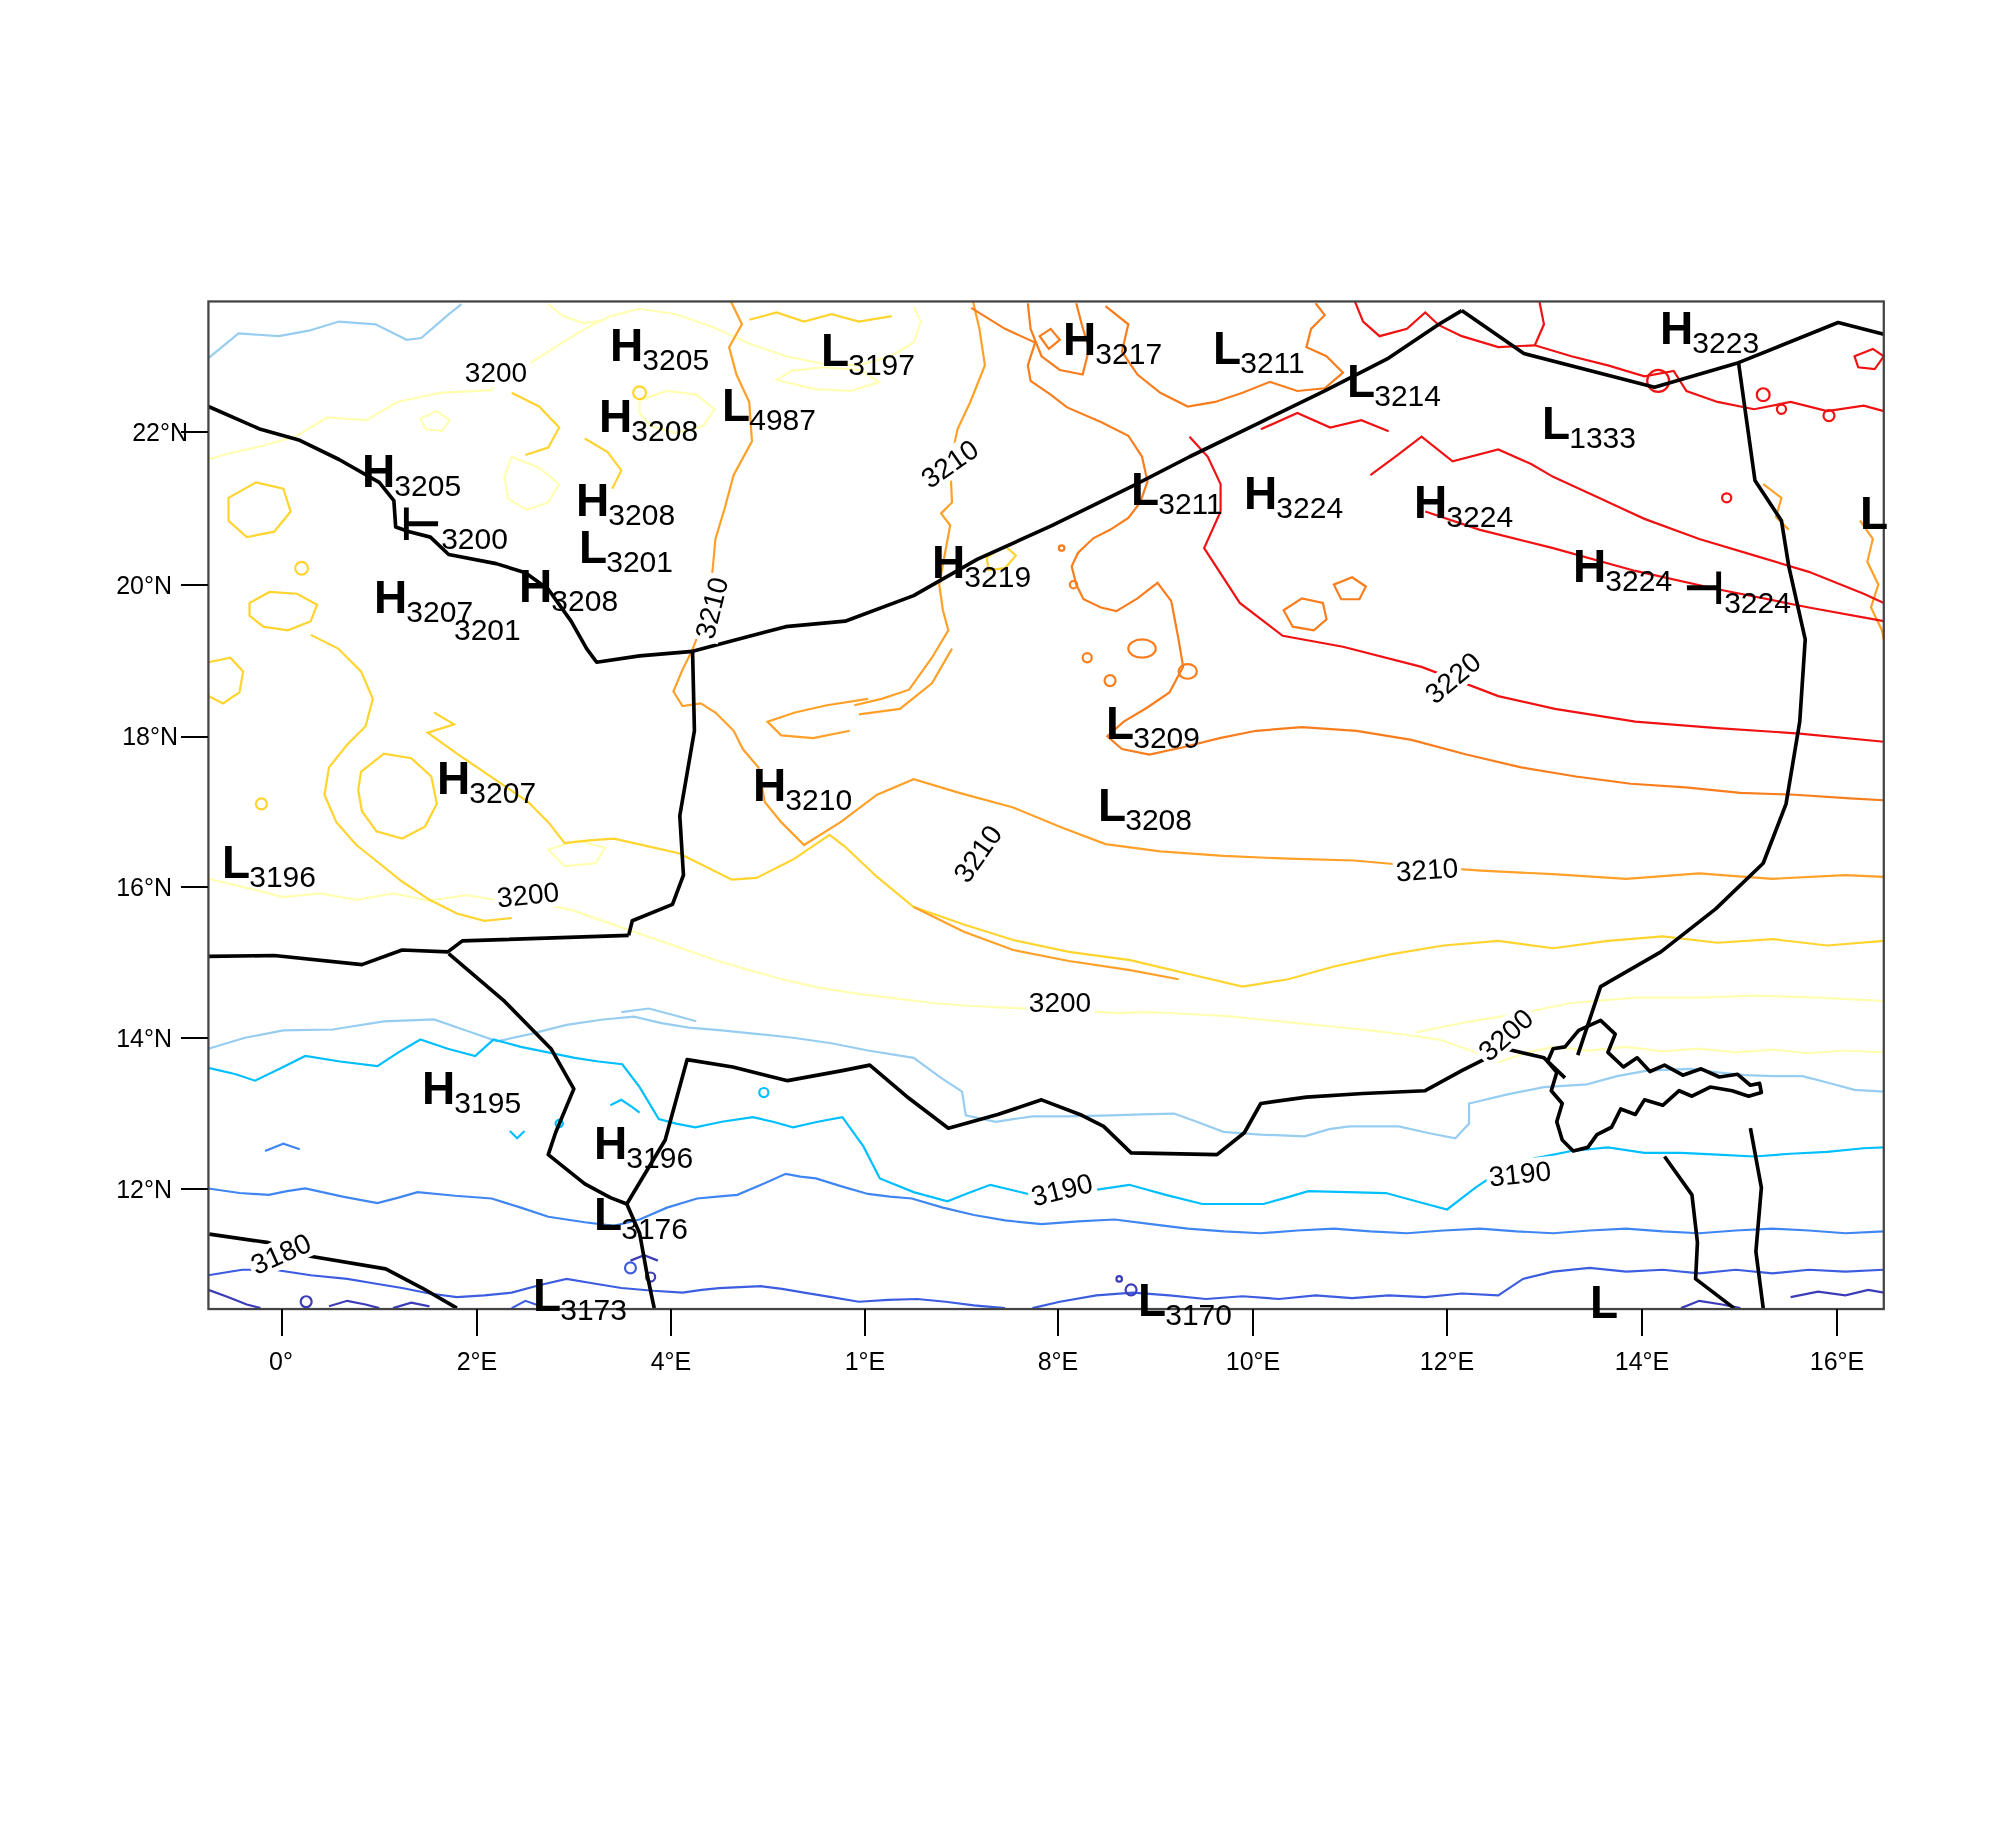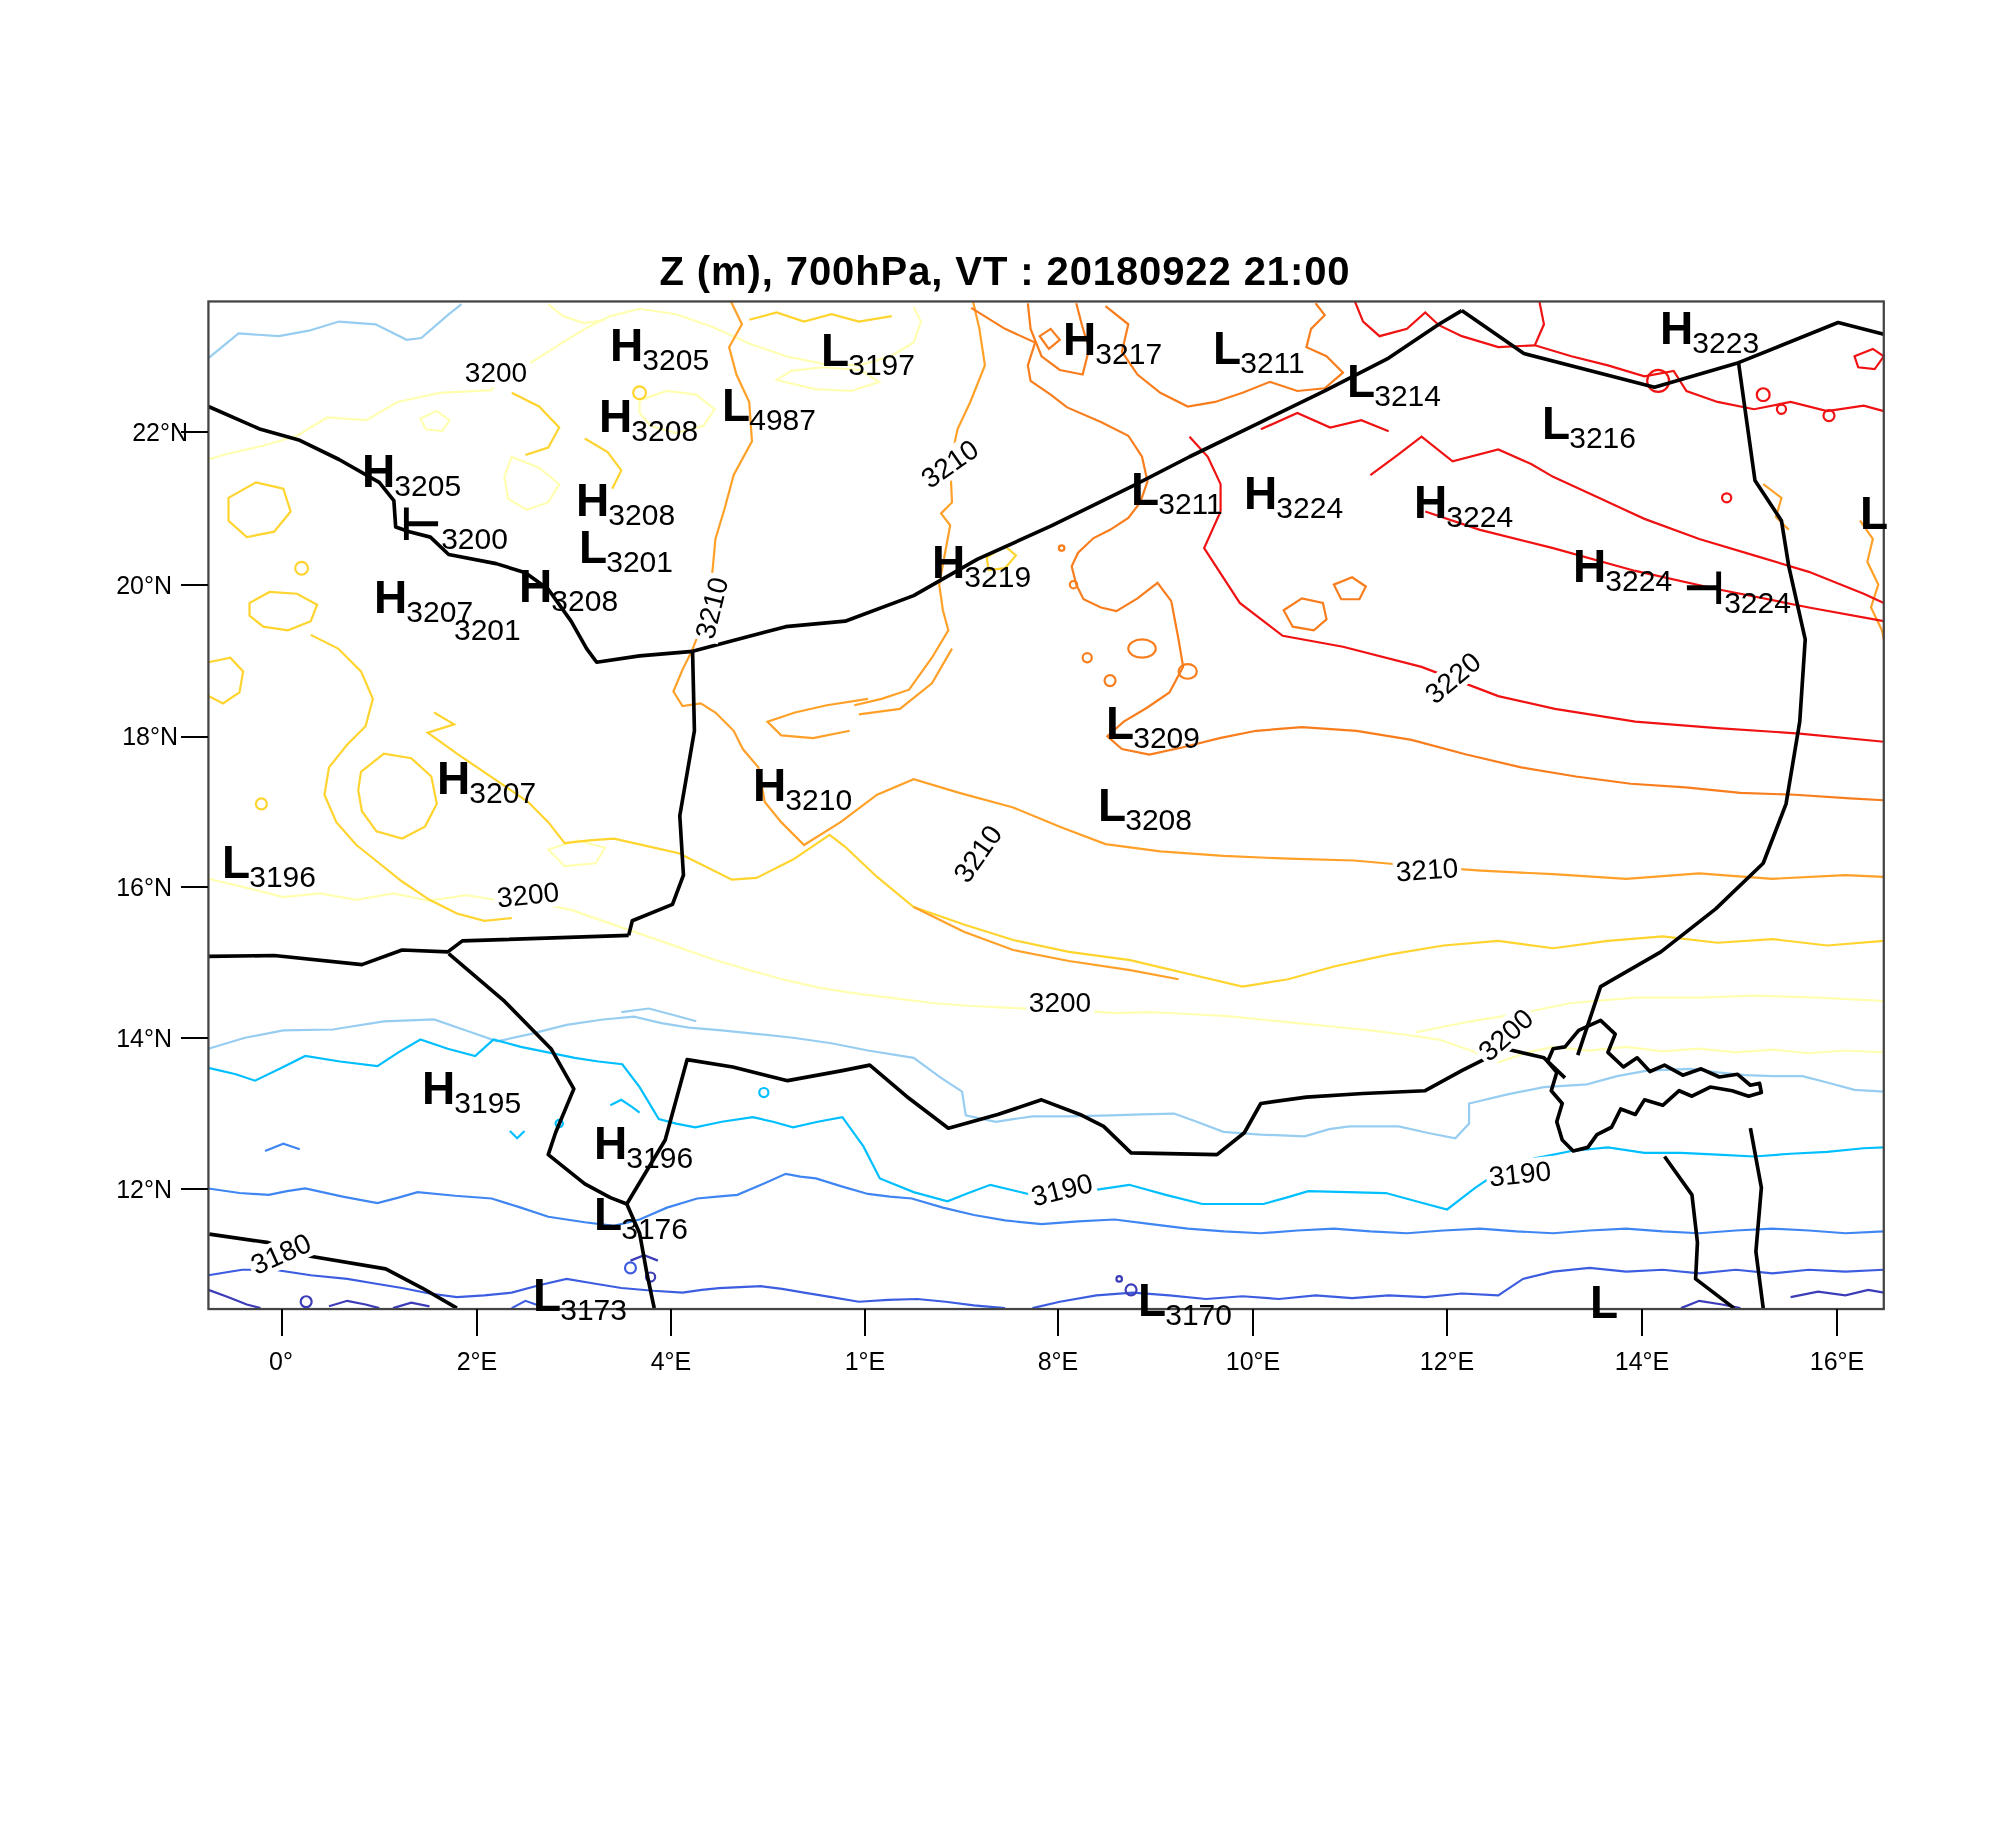--- a/index.html
+++ b/index.html
@@ -15,21 +15,20 @@
   .ytick-label{position:absolute;font-size:25px;transform:translate(-100%,-50%);z-index:4;}
   .tickmark{position:absolute;background:#000;z-index:3;}
   .xtickmark{width:1.8px;height:27.4px;}
   .ytickmark{height:1.8px;width:27.4px;}
 </style>
 </head>
 <body>
 
 <div id="page">
 
-  <div id="plot-title">Z (m), 700hPa, VT : 20180922  21:00</div>
 
   <svg id="map-svg" width="2010" height="1827" viewBox="0 0 2200 2000">
 
     <g fill="none" stroke="var(--lightsky)" stroke-width="2.4">
       <path d="M228,392 L261,365 L305,368 L338,362 L371,352 L411,355 L445,372 L461,370 L490,345 L505,333"></path>
       <path d="M228,1148 L268,1136 L310,1128 L364,1127 L420,1118 L475,1116 L510,1128 L544,1140 L580,1132 L620,1122 L660,1116 L694,1113 L724,1120 L754,1125 L790,1128 L830,1132 L868,1136 L910,1142 L950,1150 L1000,1158 L1030,1180 L1053,1195 L1057,1221 L1090,1228 L1130,1222 L1170,1222 L1216,1221 L1250,1220 L1285,1219 L1310,1228 L1339,1239 L1380,1242 L1428,1244 L1455,1236 L1477,1233 L1505,1233 L1531,1233 L1562,1240 L1593,1246 L1608,1230 L1608,1208 L1650,1198 L1690,1190 L1737,1187 L1770,1178 L1803,1172 L1850,1170 L1880,1174 L1910,1177 L1940,1178 L1973,1178 L2000,1185 L2030,1193 L2062,1195"></path>
       <path d="M680,1108 L710,1104 L740,1112 L762,1118"></path>
     </g>
 
     <g fill="none" stroke="var(--paleyellow)" stroke-width="2.4">
@@ -190,21 +189,21 @@
 
   <div id="markers-layer">
       <div class="marker" style="left: 610px; top: 322px;"><span class="mletter">H</span><span class="mvalue">3205</span></div>
       <div class="marker" style="left: 821px; top: 327px;"><span class="mletter">L</span><span class="mvalue">3197</span></div>
       <div class="marker" style="left: 1063px; top: 316px;"><span class="mletter">H</span><span class="mvalue">3217</span></div>
       <div class="marker" style="left: 1213px; top: 325px;"><span class="mletter">L</span><span class="mvalue">3211</span></div>
       <div class="marker" style="left: 1347px; top: 358px;"><span class="mletter">L</span><span class="mvalue">3214</span></div>
       <div class="marker" style="left: 1660px; top: 305px;"><span class="mletter">H</span><span class="mvalue">3223</span></div>
       <div class="marker" style="left: 599px; top: 393px;"><span class="mletter">H</span><span class="mvalue">3208</span></div>
       <div class="marker" style="left: 722px; top: 382px;"><span class="mletter">L</span><span class="mvalue">4987</span></div>
-      <div class="marker" style="left: 1542px; top: 400px;"><span class="mletter">L</span><span class="mvalue">3216</span></div>
+      <div class="marker" style="left: 1542px; top: 400px;"><span class="mletter">L</span><span class="mvalue">1333</span></div>
       <div class="marker" style="left: 362px; top: 448px;"><span class="mletter">H</span><span class="mvalue">3205</span></div>
       <div class="marker" style="left: 576px; top: 477px;"><span class="mletter">H</span><span class="mvalue">3208</span></div>
       <div class="marker" style="left: 1131px; top: 466px;"><span class="mletter">L</span><span class="mvalue">3211</span></div>
       <div class="marker" style="left: 1244px; top: 470px;"><span class="mletter">H</span><span class="mvalue">3224</span></div>
       <div class="marker" style="left: 1414px; top: 479px;"><span class="mletter">H</span><span class="mvalue">3224</span></div>
       <div class="marker" style="left: 579px; top: 524px;"><span class="mletter">L</span><span class="mvalue">3201</span></div>
       <div class="marker" style="left: 400px; top: 501px;"><span class="mletter">⊢</span><span class="mvalue">3200</span></div>
       <div class="marker" style="left: 519px; top: 563px;"><span class="mletter">H</span><span class="mvalue">3208</span></div>
       <div class="marker" style="left: 932px; top: 539px;"><span class="mletter">H</span><span class="mvalue">3219</span></div>
       <div class="marker" style="left: 1573px; top: 543px;"><span class="mletter">H</span><span class="mvalue">3224</span></div>

